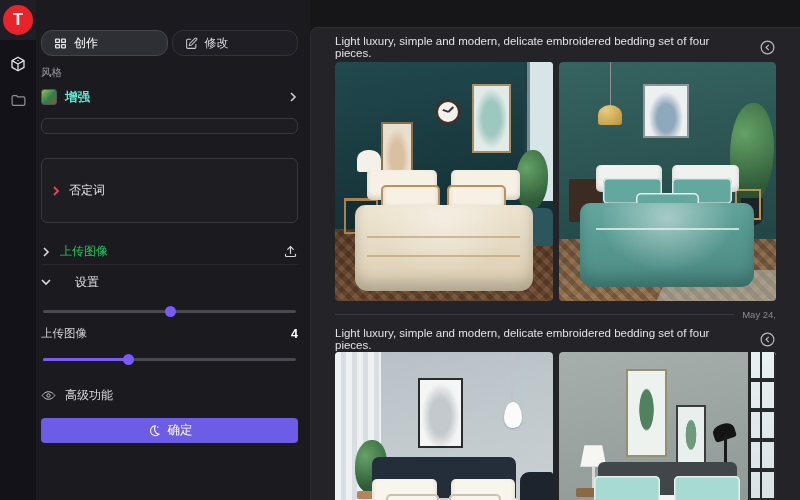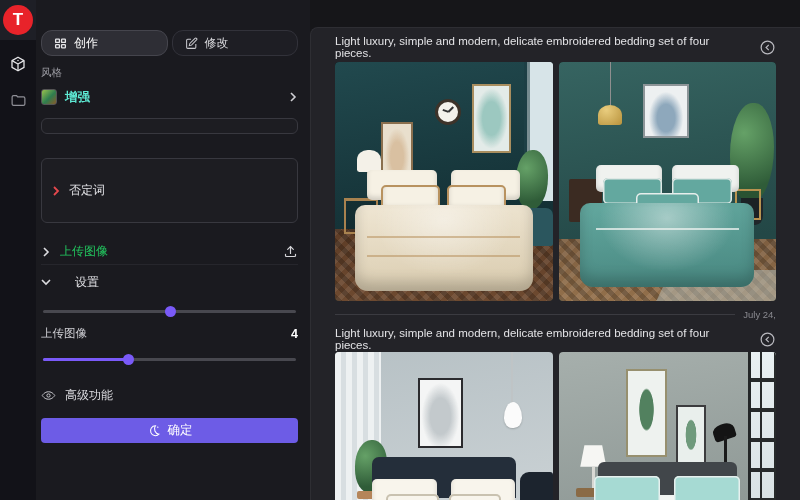--- a/index.html
+++ b/index.html
@@ -332,21 +332,21 @@
             <span class="pil p3"></span>
             <span class="pil p4"></span>
             <span class="pil p5"></span>
             <div class="duvet"></div>
           </div>
         </div>
       </div>
 
       <div class="meta-row">
         <span class="dline"></span>
-        <span class="dtext">July 24,</span>
+        <span class="dtext">May 24,</span>
       </div>
 
       <div class="prompt-row second">
         <span class="ptext">Light luxury, simple and modern, delicate embroidered bedding set of four pieces.</span>
         <svg class="reuse" viewBox="0 0 24 24" fill="none" stroke="#b9b9bf" stroke-width="1.7">
           <circle cx="12" cy="12" r="9"></circle>
             <path d="M13.8 8.2L10 12l3.8 3.8"></path>
         </svg>
       </div>
 

